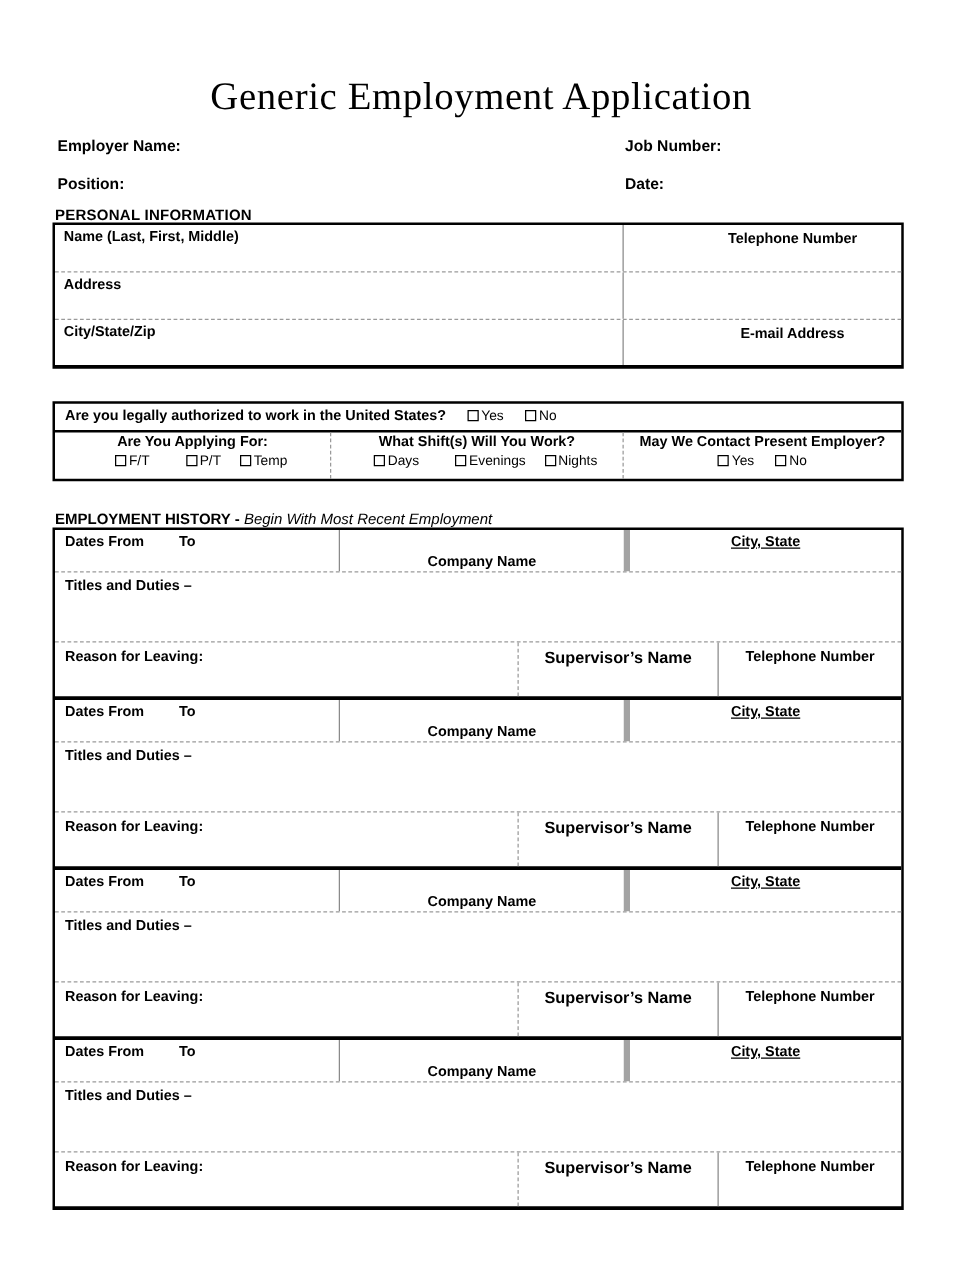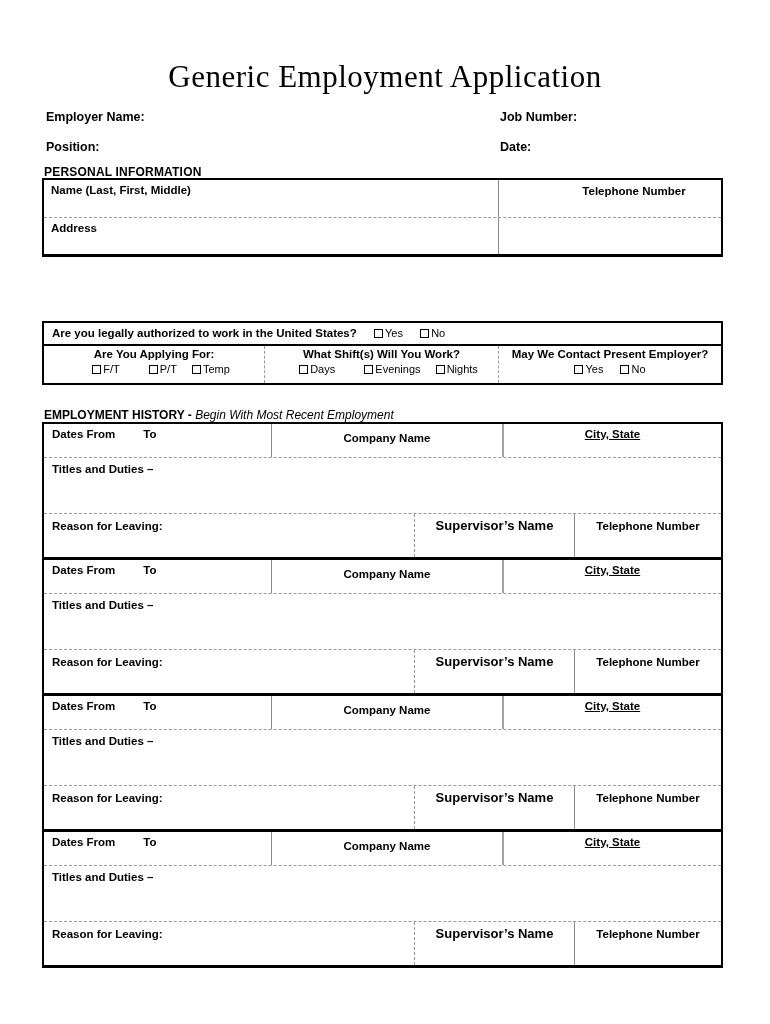--- a/index.html
+++ b/index.html
@@ -58,22 +58,22 @@
   
   .emp-table {
     position:absolute; left:42px; top:422px; width:681px;
     border:2px solid #000; border-bottom-width:3px; background:#fff;
   }
   .emp-block { border-bottom:3px solid #000; }
   .emp-block:last-child { border-bottom:none; }
   .emp-row1 { display:flex; height:34px; border-bottom:1px dashed #9a9a9a; }
   .er1-c1 { width:228px; border-right:1px solid #8a8a8a; padding:4px 0 0 8px;
             font-weight:bold; font-size:11.5px; }
-  .er1-c2 { width:232px; border-right:2px solid #a3a3a3; text-align:center;
-            padding-top:8px; font-weight:bold; font-size:11.5px; }
+  .er1-c2 { width:232px; border-right:5px solid #a3a3a3; text-align:center;
+            padding-top:20px; font-weight:bold; font-size:11.5px; }
   .er1-c3 { flex:1; text-align:center; padding-top:4px; font-weight:bold; font-size:11.5px;text-decoration:underline; }
   .to-lbl { margin-left:28px; }
   .emp-row2 { height:56px; border-bottom:1px dashed #9a9a9a;
               padding:5px 0 0 8px; font-weight:bold; font-size:11.5px; }
   .emp-row3 { display:flex; height:43px; }
   .er3-c1 { width:371px; border-right:1px dashed #9a9a9a; padding:6px 0 0 8px;
             font-weight:bold; font-size:11.5px; }
   .er3-c2 { width:160px; border-right:1px solid #8a8a8a; text-align:center;
             padding-top:4px; font-weight:bold; font-size:13px; }
   .er3-c3 { flex:1; text-align:center; padding-top:6px; font-weight:bold; font-size:11.5px; }
@@ -108,20 +108,28 @@
       </div>
       <div class="t1-right">
         <span>Telephone Number</span>
       </div>
     </div>
     <div class="t1-row">
       <div class="t1-left">
         <span>Address</span>
       </div>
     </div>
+    <div class="t1-row">
+      <div class="t1-left">
+        <span>City/State/Zip</span>
+      </div>
+      <div class="t1-right">
+        <span>E-mail Address</span>
+      </div>
+    </div>
   </div>
 
   <div class="t2">
     <div class="t2-q">
       <span class="q">Are you legally authorized to work in the United States?</span>
       <span class="opt gap14"><span class="cb"></span><span>Yes</span></span>
       <span class="opt"><span class="cb"></span><span>No</span></span>
     </div>
     <div class="t2-cols">
       <div class="t2-col t2-col-1">

